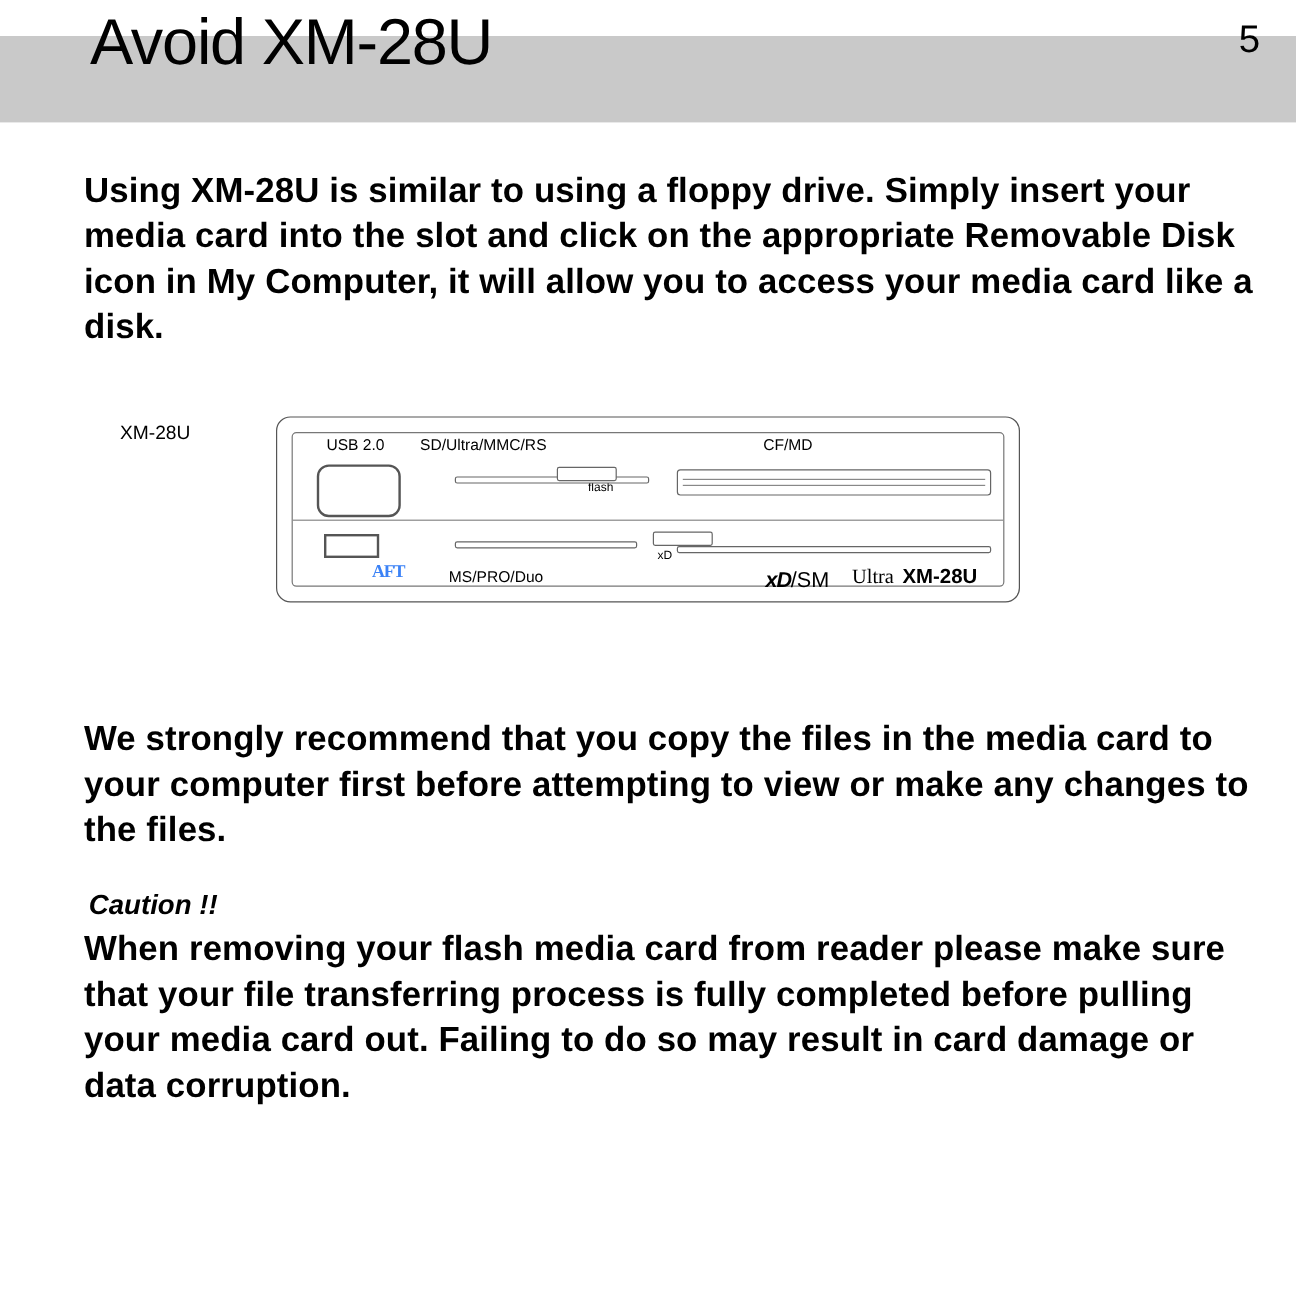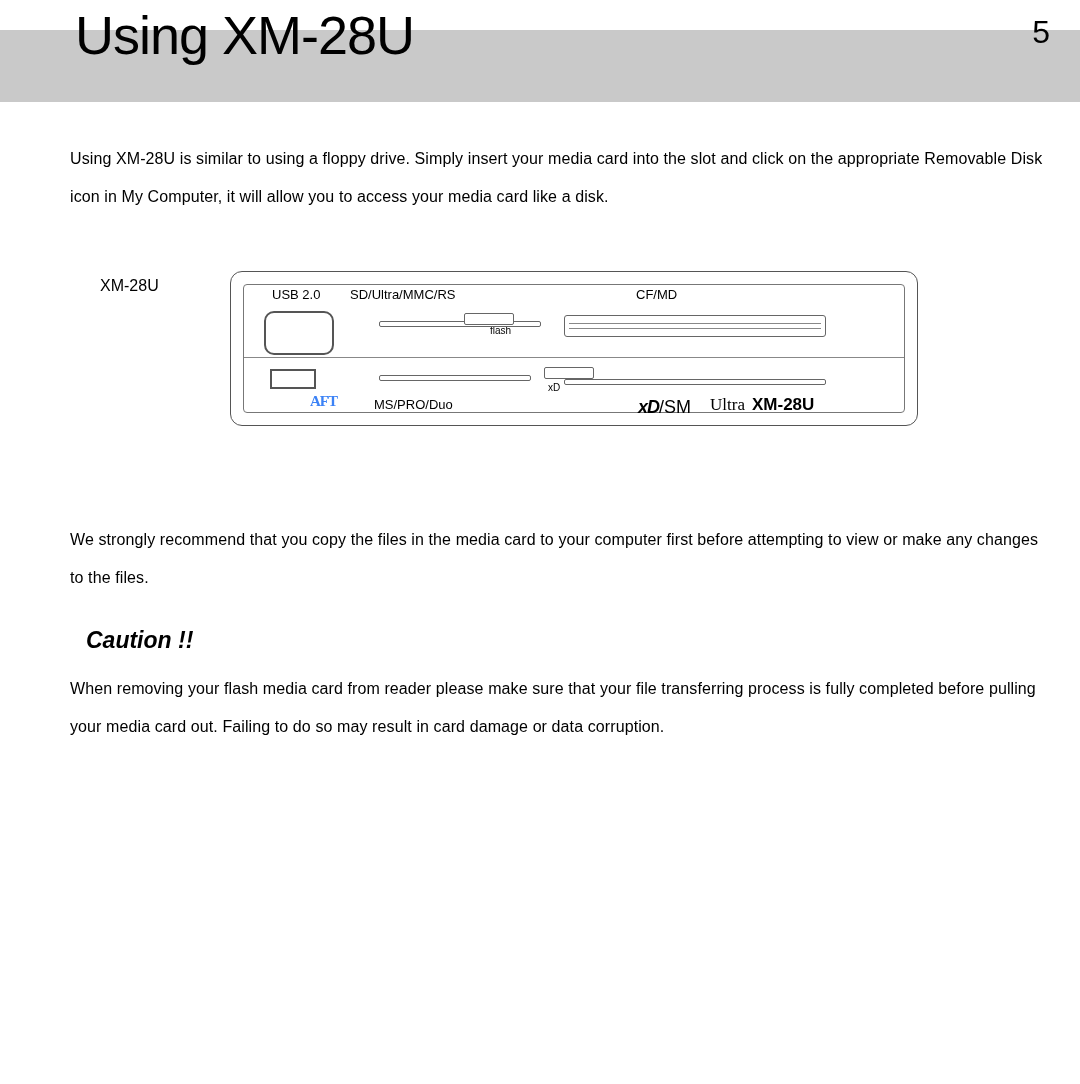--- a/index.html
+++ b/index.html
@@ -1,25 +1,25 @@
 <!DOCTYPE html>
 <html><head>
 <meta charset="utf-8">
 <style>
   html,body{margin:0;padding:0;background:#fff;font-family:Arial,Helvetica,sans-serif;color:#000}
   .page{width:1080px;height:1084px;position:relative;box-sizing:border-box}
   .header-bar{position:absolute;top:30px;left:0;right:0;height:72px;background:#c9c9c9}
   .title{position:absolute;top:4px;left:75px;font-size:54px;font-weight:400;color:#000;letter-spacing:-1px}
   .page-num{position:absolute;top:14px;right:30px;font-size:32px;color:#000}
   .content{position:absolute;left:70px;right:30px;top:140px}
-  .para{font-size:16px;line-height:38px;margin:0 0 30px 0;font-weight:400;letter-spacing:.1px}
-  .caution{font-weight:700;font-style:italic;font-size:23px;margin:16px}
+  .para{font-size:29px;line-height:38px;margin:0 0 30px 0;font-weight:700;letter-spacing:.1px}
+  .caution{font-weight:700;font-style:italic;font-size:23px;margin:4px}
   .device-wrap{margin:55px 0 90px 30px;position:relative;height:160px}
   .dev-label{position:absolute;left:0;top:6px;font-size:16px}
-  .device{position:absolute;left:130px;top:0;width:688px;height:155px;border:1.5px solid #555;border-radius:12px;box-sizing:border-box}
+  .device{position:absolute;left:130px;top:0;width:620px;height:155px;border:1.5px solid #555;border-radius:12px;box-sizing:border-box}
   .inner{position:absolute;left:12px;right:12px;top:12px;bottom:12px;border:1px solid #777;border-radius:4px}
   .mid-line{position:absolute;left:0;right:0;top:72px;height:0;border-top:1px solid #888}
   .lbl{position:absolute;font-size:13px;color:#000}
   .usb-port{position:absolute;left:20px;top:26px;width:66px;height:40px;border:2.5px solid #555;border-radius:10px}
   .slot{position:absolute;height:4px;background:#fff;border:1.5px solid #666;border-radius:2px}
   .slot-sd{left:135px;top:36px;width:160px}
   .slot-mini{left:220px;top:28px;width:48px;height:10px;border-radius:2px}
   .slot-cf{left:320px;top:30px;width:260px;height:20px;border-radius:3px}
   .slot-cf::after{content:"";position:absolute;left:4px;right:4px;top:7px;height:4px;border-top:1px solid #888;border-bottom:1px solid #888}
   .small-port{position:absolute;left:26px;top:84px;width:42px;height:16px;border:2px solid #555}
@@ -31,21 +31,21 @@
   .xd-sm{left:394px;font-size:18px}
   .xd-logo{font-style:italic;font-weight:700;letter-spacing:-1px}
   .ultra{position:absolute;left:466px;top:110px;font-size:17px;font-family:'Brush Script MT',cursive;font-weight:400}
   .xm28u-b{position:absolute;left:508px;top:110px;font-size:17px;font-weight:700}
 </style>
 </head>
 <body>
 
 <div class="page">
   <div class="header-bar"></div>
-  <div class="title">Using XM-28U</div>
+  <div class="title">Avoid XM-28U</div>
   <div class="page-num">5</div>
 
   <div class="content">
     <p class="para">Using XM-28U is similar to using a floppy drive. Simply insert your media card into the slot and click on the appropriate Removable Disk icon in My Computer, it will allow you to access your media card like a disk.</p>
 
     <div class="device-wrap">
       <span class="dev-label">XM-28U</span>
       <div class="device">
         <div class="inner">
           <div class="mid-line"></div>

